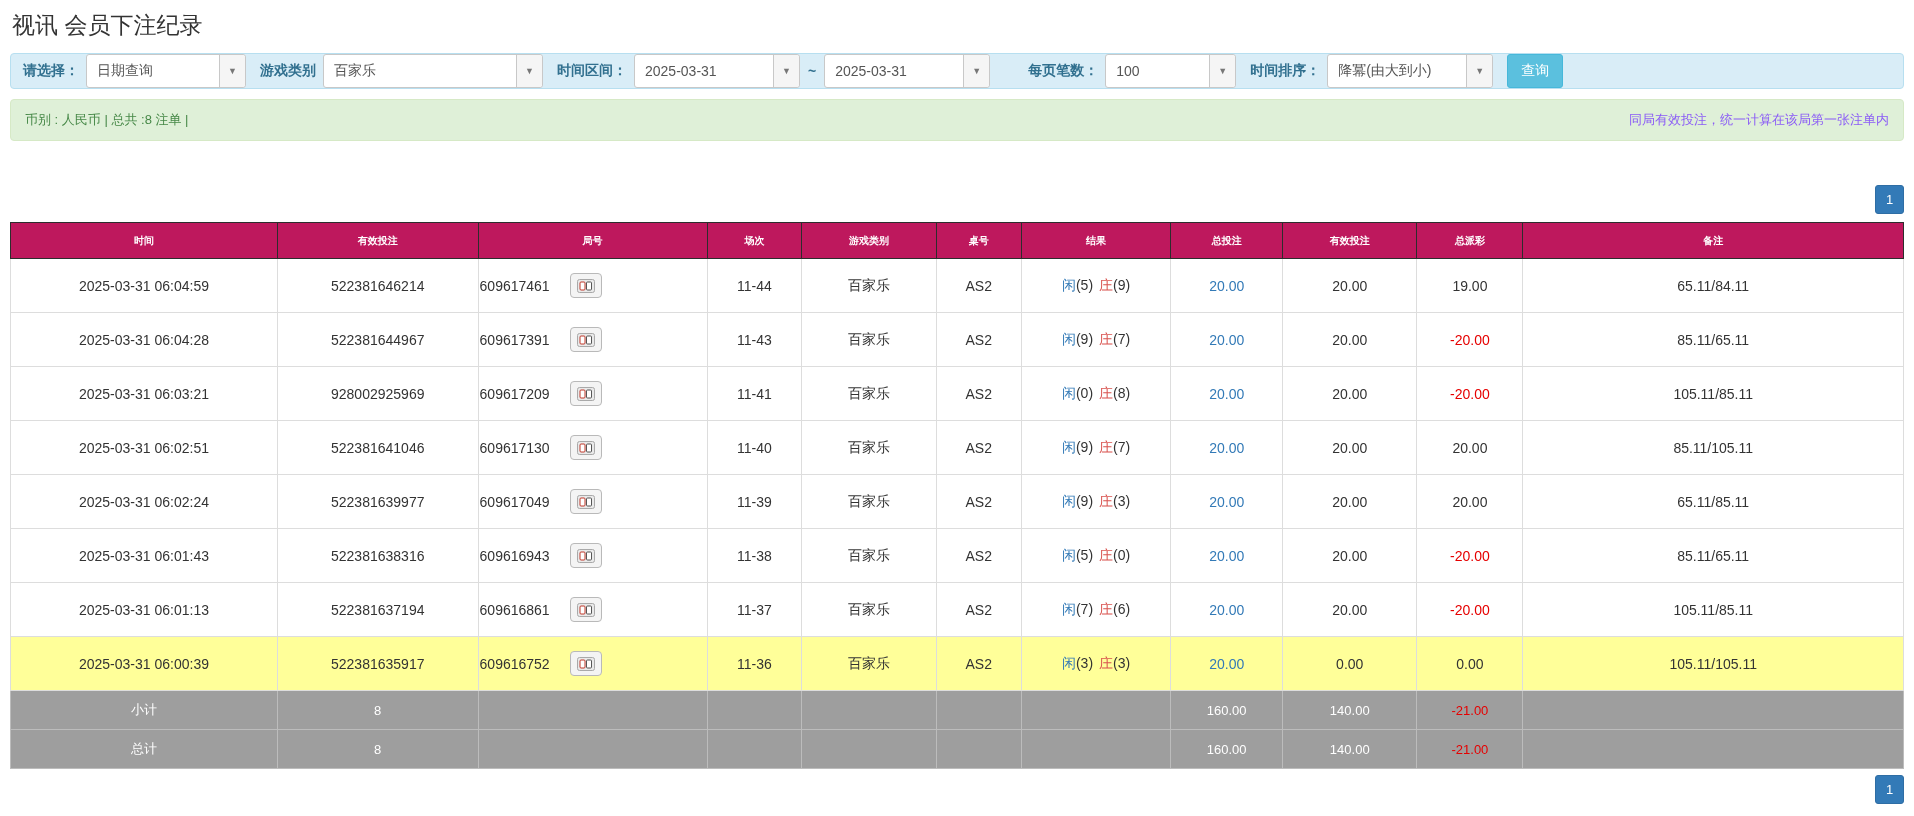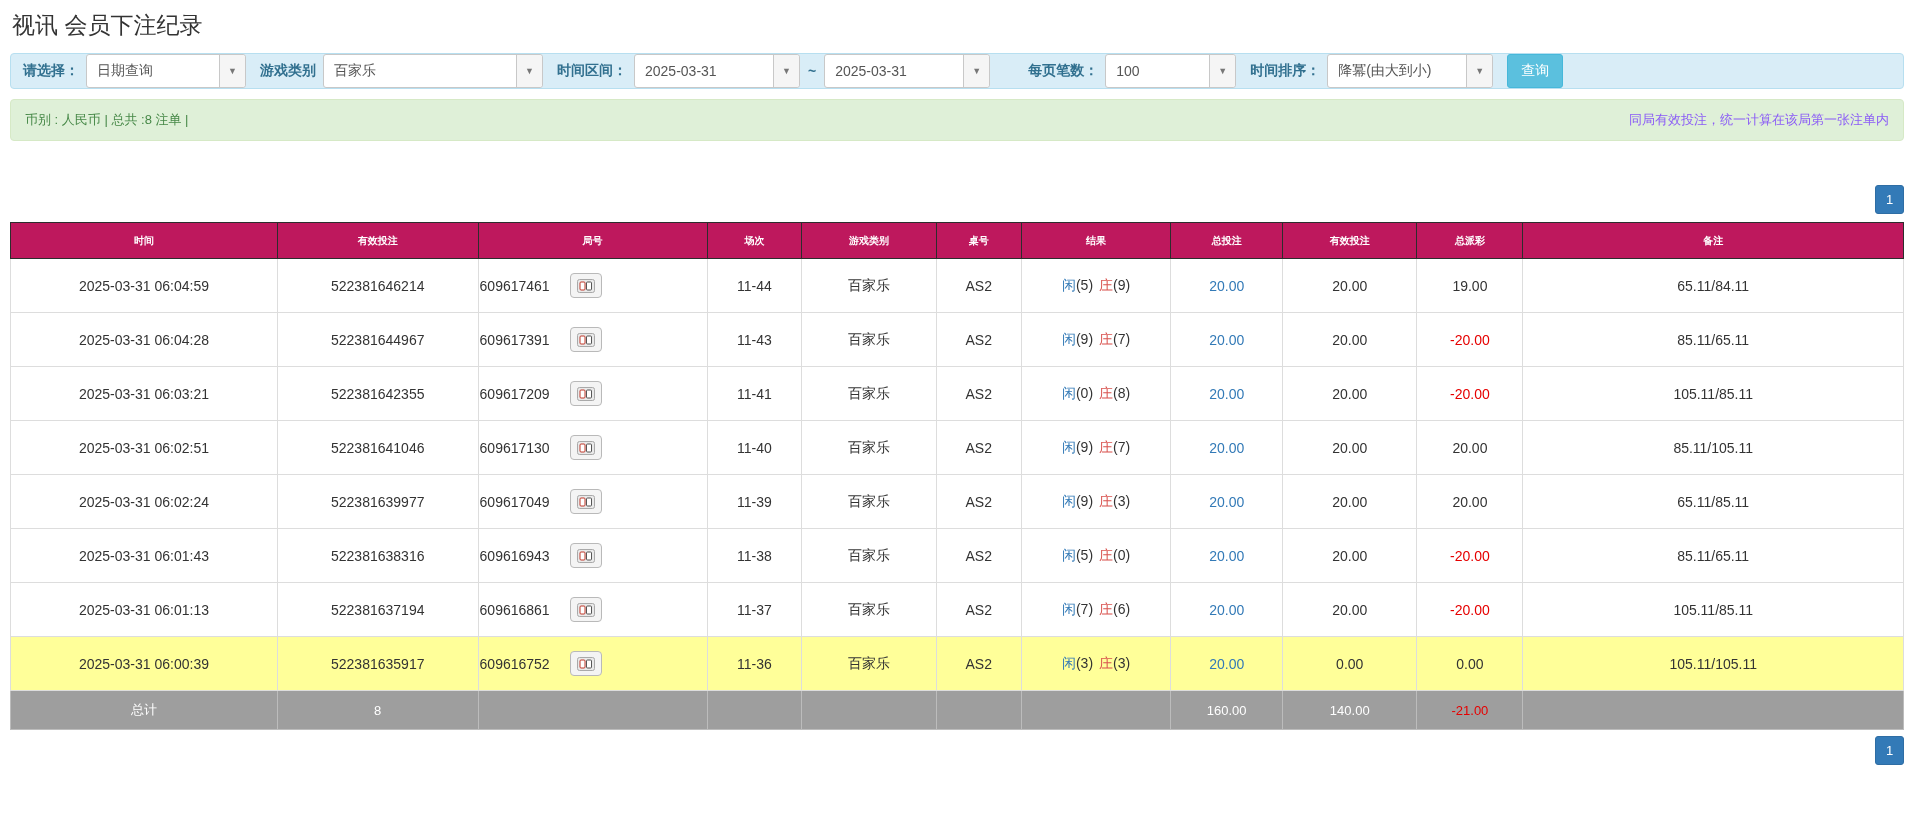--- a/index.html
+++ b/index.html
@@ -222,21 +222,21 @@
     <td>AS2</td>
     <td><span class="res-player">闲</span><span>(9)</span><span class="res-banker">庄</span><span>(7)</span></td>
     <td><a class="bet-link">20.00</a></td>
     <td>20.00</td>
     <td class="text-negative">-20.00</td>
     <td>85.11/65.11</td>
   </tr>
 
   <tr class="data-row">
     <td>2025-03-31 06:03:21</td>
-    <td>522381642355</td>
+    <td>928002925969</td>
     <td>
       <div class="round-cell">
         <span>609617209</span>
         <button class="icon-btn">
           <svg width="18" height="14" viewBox="0 0 18 14">
             <rect x="0.5" y="0.5" width="17" height="13" rx="2" fill="#e9e9e9" stroke="#a9a9a9"></rect>
             <rect x="3" y="3" width="5" height="8" rx="1" fill="#fff" stroke="#c0392b"></rect>
             <rect x="9.5" y="3" width="5" height="8" rx="1" fill="#fff" stroke="#555"></rect>
           </svg>
         </button>
@@ -372,32 +372,45 @@
     <td>AS2</td>
     <td><span class="res-player">闲</span><span>(3)</span><span class="res-banker">庄</span><span>(3)</span></td>
     <td><a class="bet-link">20.00</a></td>
     <td>0.00</td>
     <td>0.00</td>
     <td>105.11/105.11</td>
   </tr>
 </tbody>
     <tfoot>
       <tr>
-        <td>总计</td>
+        <td>小计</td>
         <td>8</td>
         <td></td>
           <td></td>
         <td></td>
           <td></td>
         <td></td>
         <td>160.00</td>
         <td>140.00</td>
         <td class="text-negative">-21.00</td>
         <td></td>
       </tr>
+      <tr>
+        <td>总计</td>
+        <td>8</td>
+        <td></td>
+          <td></td>
+        <td></td>
+          <td></td>
+        <td></td>
+        <td>160.00</td>
+        <td>140.00</td>
+        <td class="text-negative">-21.00</td>
+        <td></td>
+      </tr>
     </tfoot>
   </table>
 
   <div class="pagination bottom">
     <button class="page-btn">1</button>
   </div>
 
 </div>
 
 </body></html>

